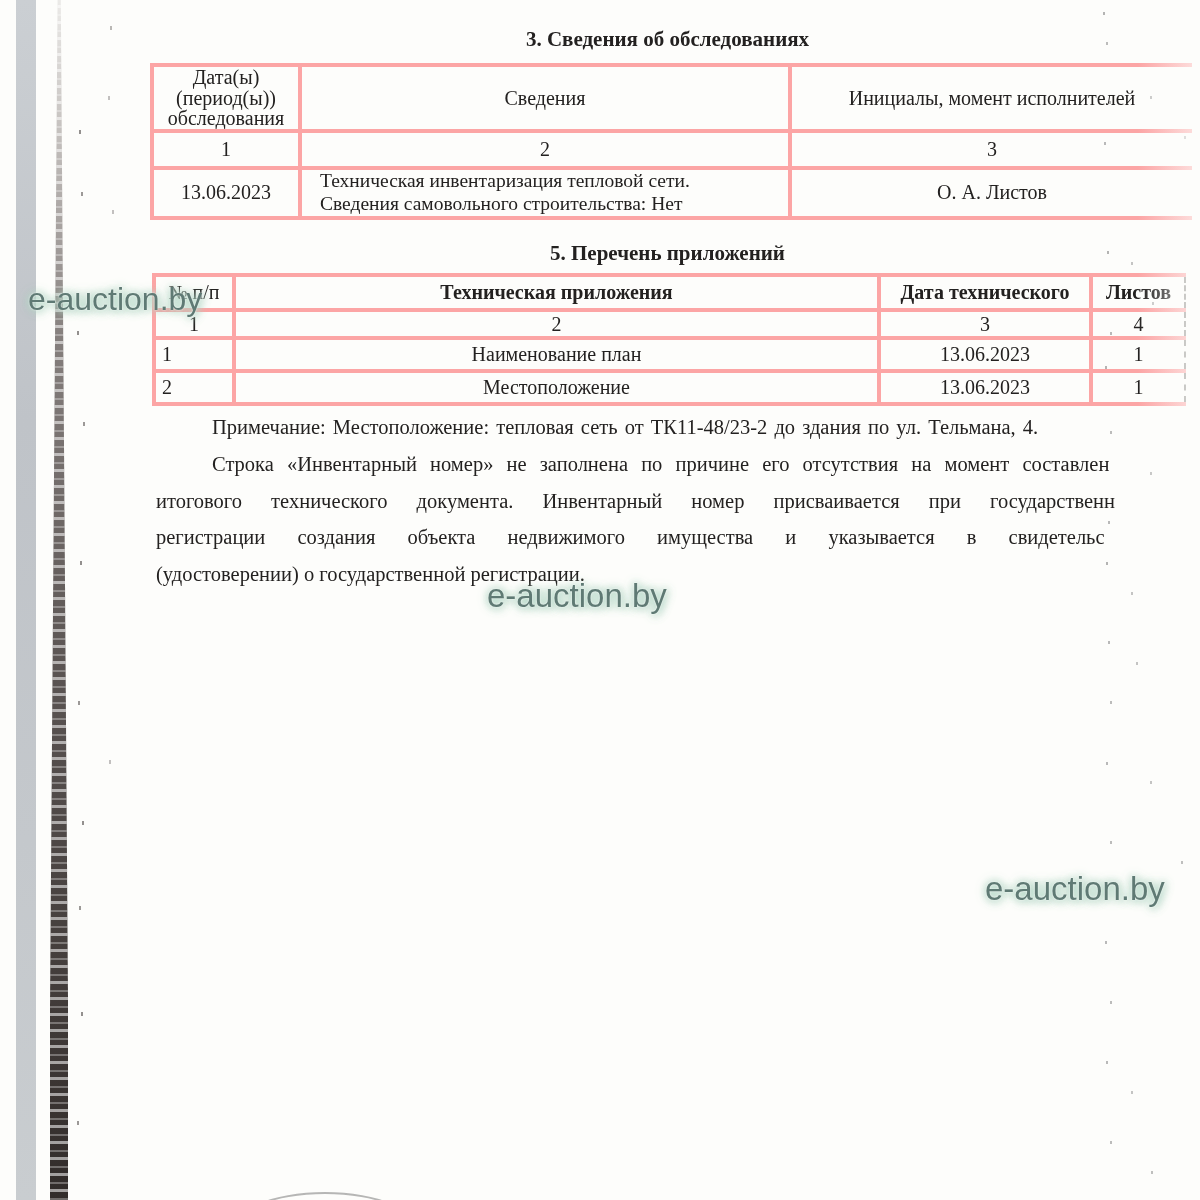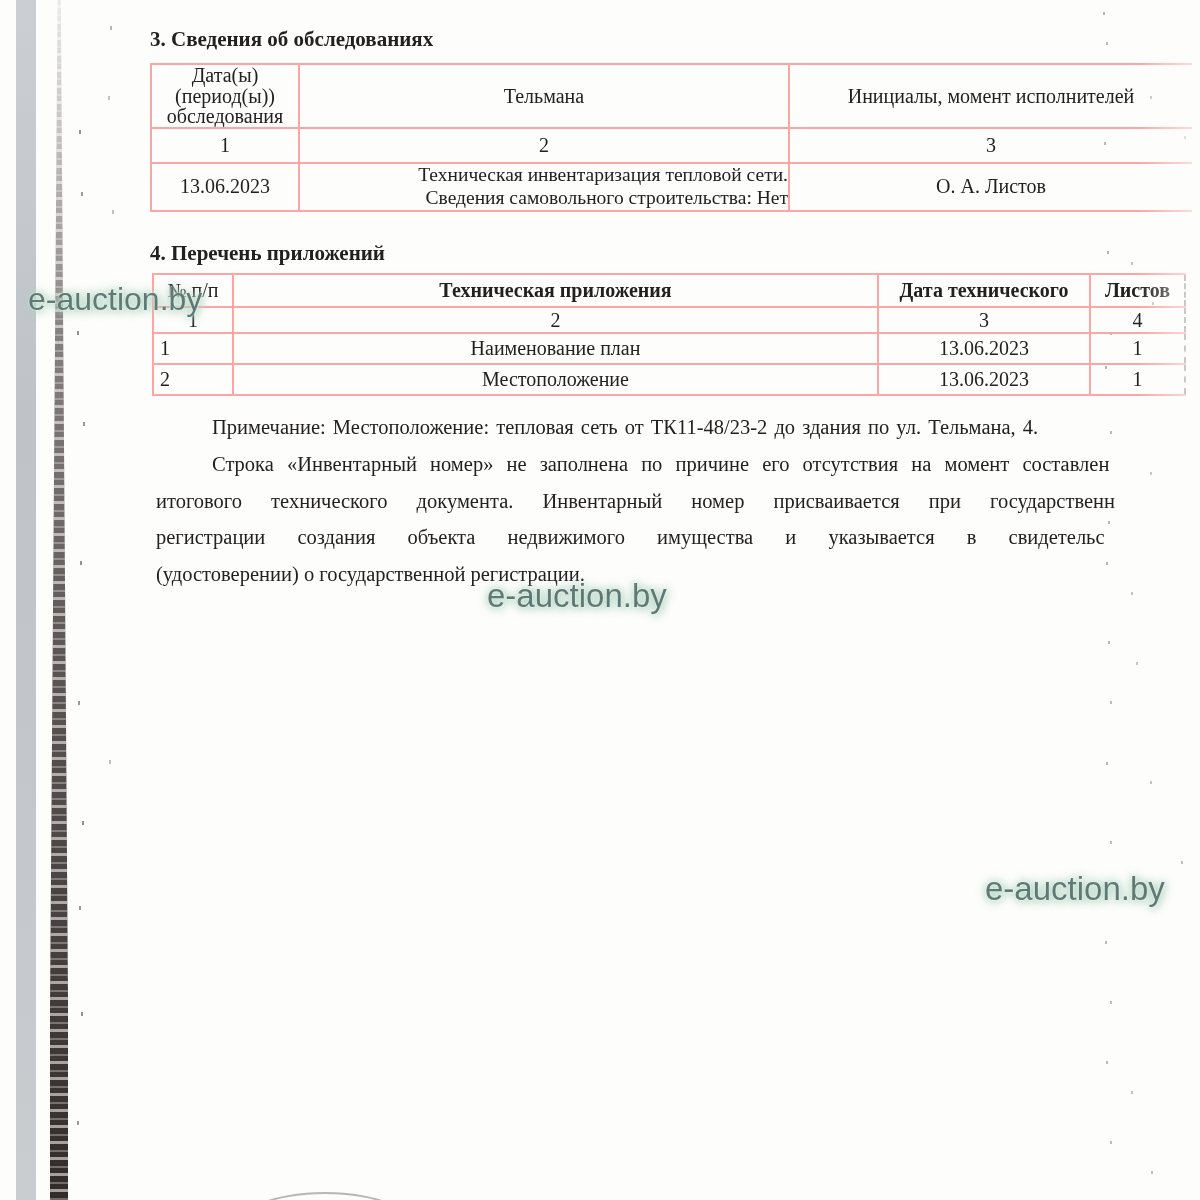--- a/index.html
+++ b/index.html
@@ -57,35 +57,35 @@
   .stamp-arc{
     position:absolute;left:228px;top:1192px;width:190px;height:80px;
     border:2px solid rgba(95,95,95,.45);border-radius:50%;background:transparent;
   }
   .fade-right{
     position:absolute;left:1138px;top:50px;width:62px;height:560px;
     background:linear-gradient(to right, rgba(253,253,251,0), rgba(253,253,251,.7));
     pointer-events:none;
   }
   
-  .h{position:absolute;left:150px;width:1035px;
+  .h{position:absolute;left:150px;width:1035px;text-align:center;
      font-weight:bold;font-size:21px;}
   .h3{top:27px;}
   .h4{top:241px;}
   
   table{border-collapse:collapse;table-layout:fixed;position:absolute;
         font-size:20px;}
-  td{border:2px solid #fca5a5;text-align:center;vertical-align:middle;
+  td{border:4px solid #fca5a5;text-align:center;vertical-align:middle;
      padding:0;overflow:hidden;}
   .t1{left:150px;top:63px;width:1042px;}
   .t1 td:last-child{border-right:none;}
   .t1 .hdr td{height:60px;line-height:20.5px;}
   .t1 .nums td{height:33px;}
   .t1 .data td{height:46px;}
-  .t1 .desc{text-align:right;padding-left:18px;line-height:22.5px;font-size:19.5px;}
+  .t1 .desc{text-align:left;padding-left:18px;line-height:22.5px;font-size:19.5px;}
   .t2{left:152px;top:273px;width:1034px;padding-left:20px;}
   .t2 td:last-child{border-right:2px dashed rgba(70,68,64,.6);}
   .t2 .hdr td{height:31px;font-weight:600;}
   .t2 .hdr td.np{font-weight:normal;}
   .t2 .nums td{height:24px;}
   .t2 .data td{height:29px;}
   .t2 .numcol{text-align:left;padding-left:6px;}
   
   .notes{position:absolute;left:156px;top:409px;width:1050px;
          font-size:20.5px;line-height:36.8px;}
@@ -121,40 +121,40 @@
 
   <table class="t1">
     <colgroup>
         <col style="width:148px">
         <col style="width:490px">
         <col>
       </colgroup>
     <tbody>
         <tr class="hdr">
       <td>Дата(ы) (период(ы)) обследования</td>
-      <td>Тельмана</td>
+      <td>Сведения</td>
       <td>Инициалы, момент исполнителей</td>
     </tr>
     <tr class="nums">
       <td>1</td>
       <td>2</td>
       <td>3</td>
     </tr>
     <tr class="data">
       <td>13.06.2023</td>
       <td class="desc">
         <div>Техническая инвентаризация тепловой сети.</div>
         <div>Сведения самовольного строительства: Нет</div>
       </td>
       <td>О. А. Листов</td>
     </tr>
   </tbody>
     </table>
 
-  <div class="h h4">4. Перечень приложений</div>
+  <div class="h h4">5. Перечень приложений</div>
 
   <table class="t2">
     <colgroup>
         <col style="width:80px">
         <col style="width:645px">
         <col style="width:212px">
         <col>
       </colgroup>
     <tbody>
         <tr class="hdr">

